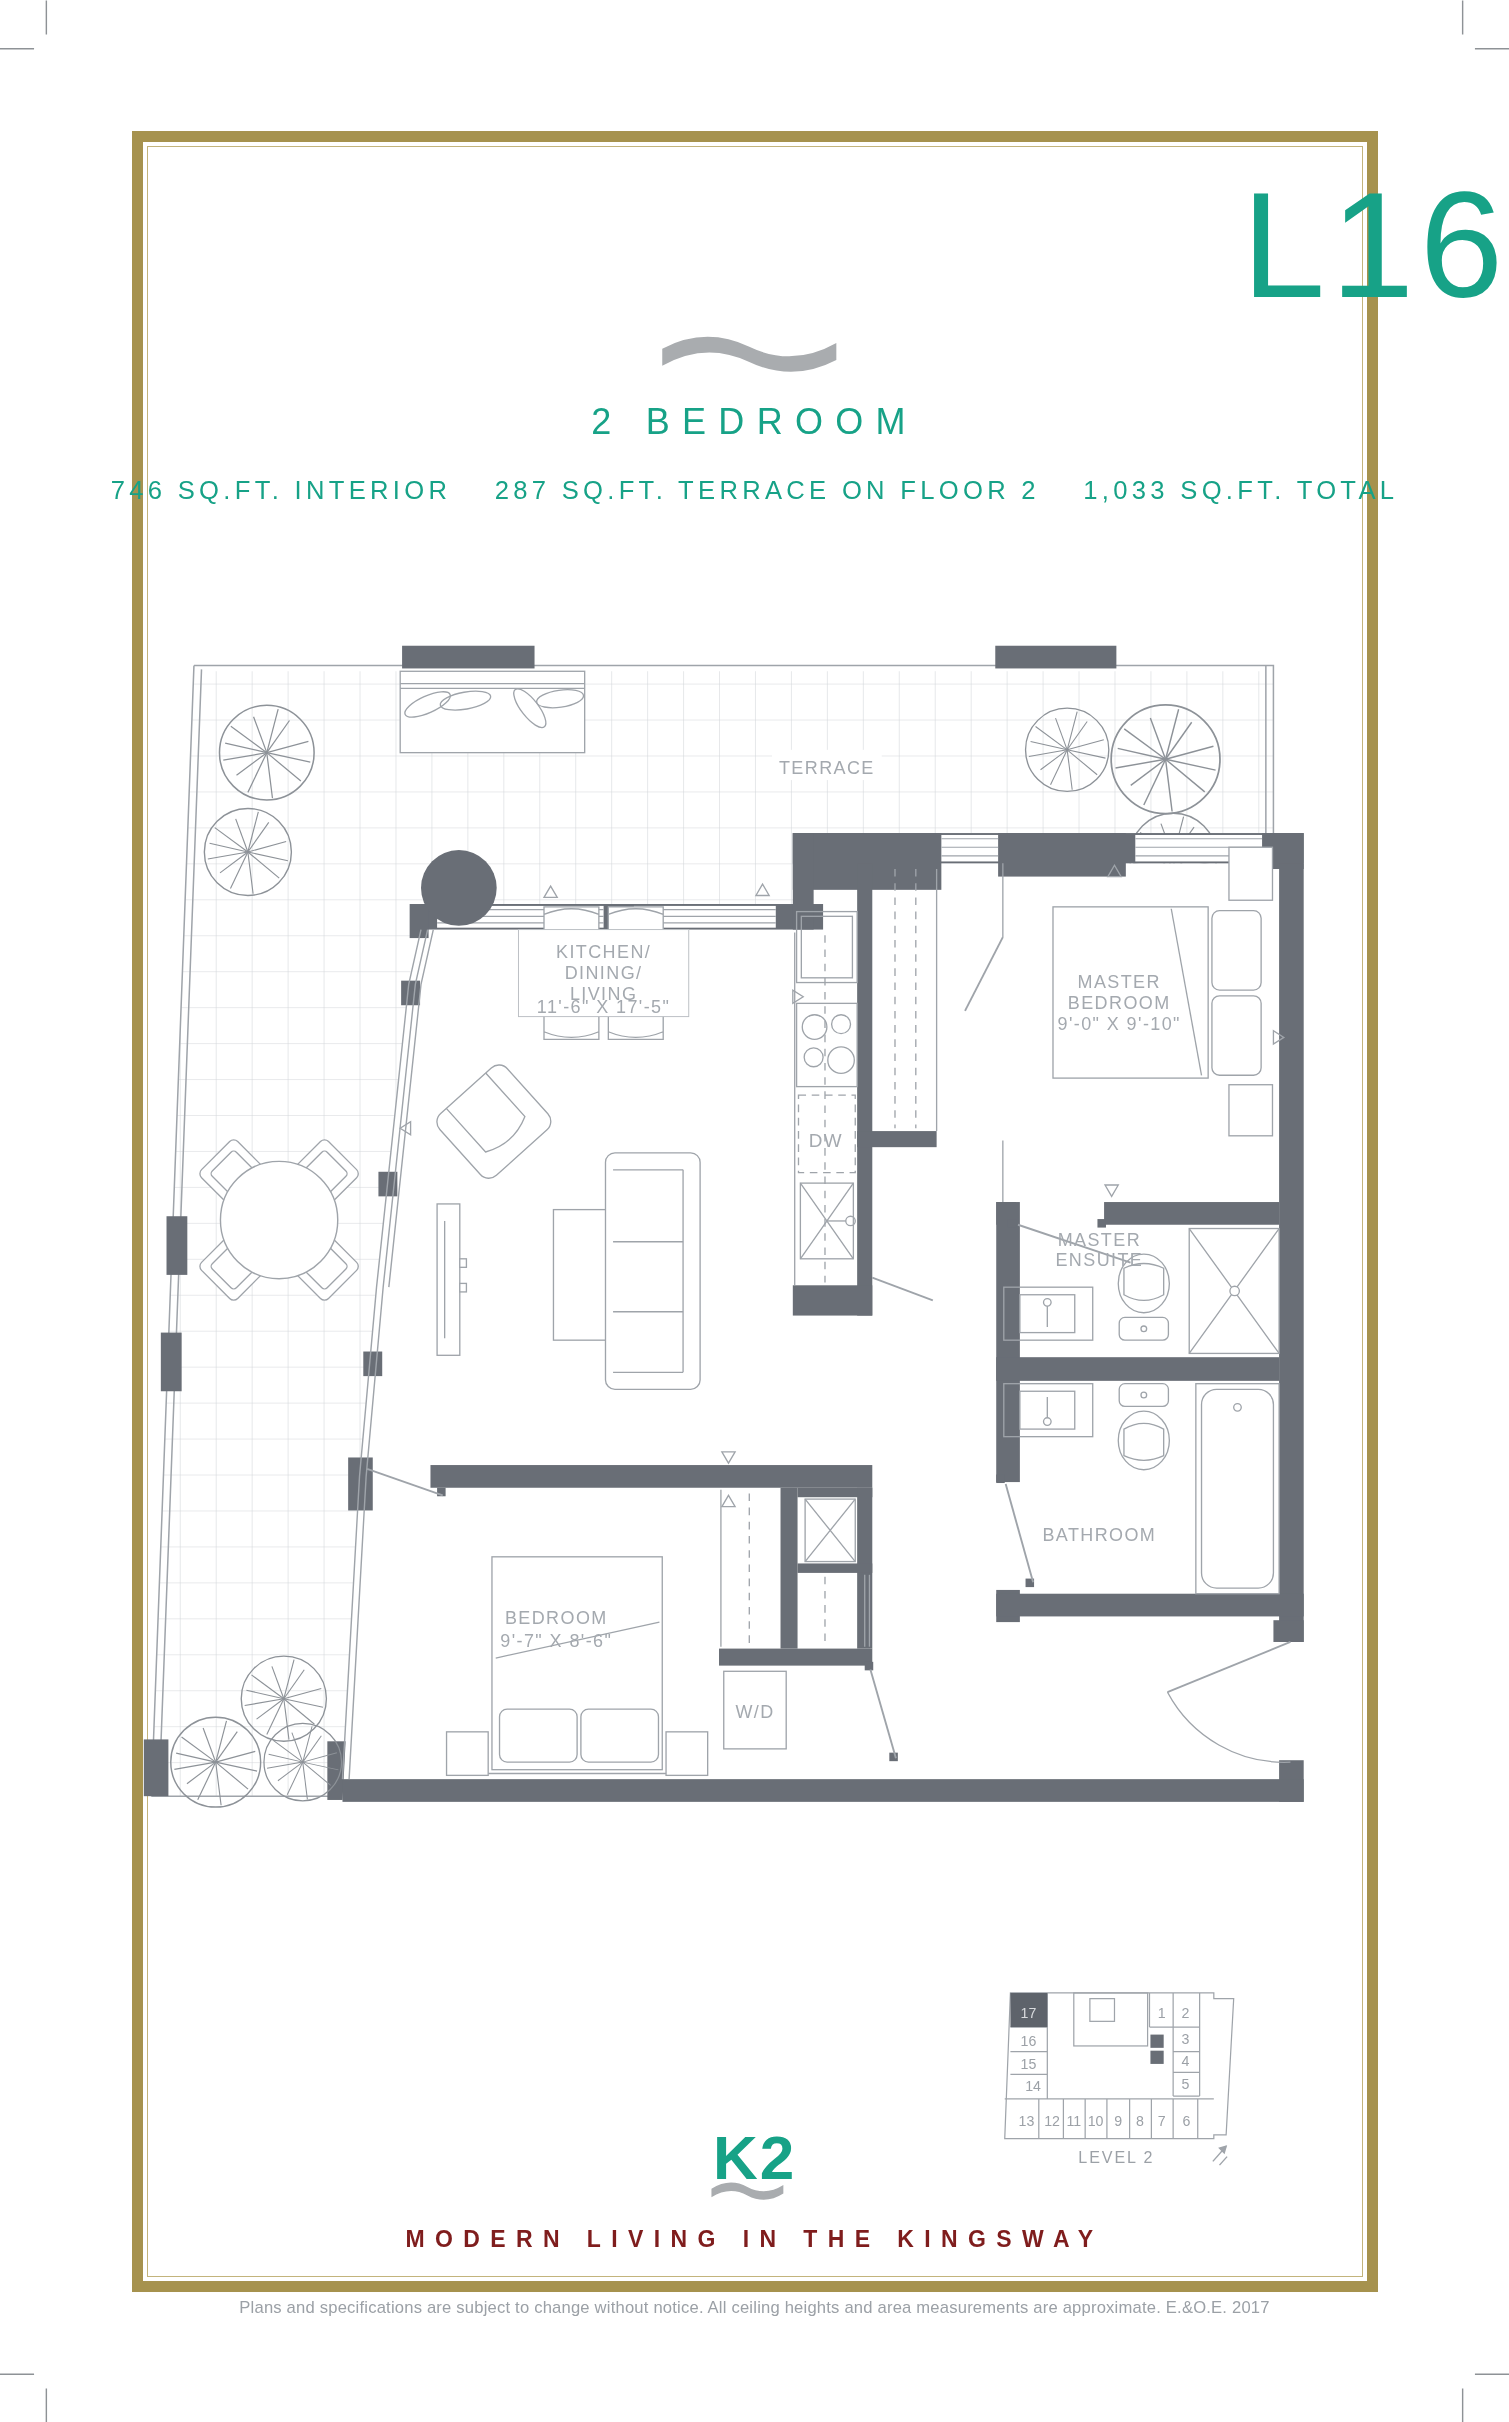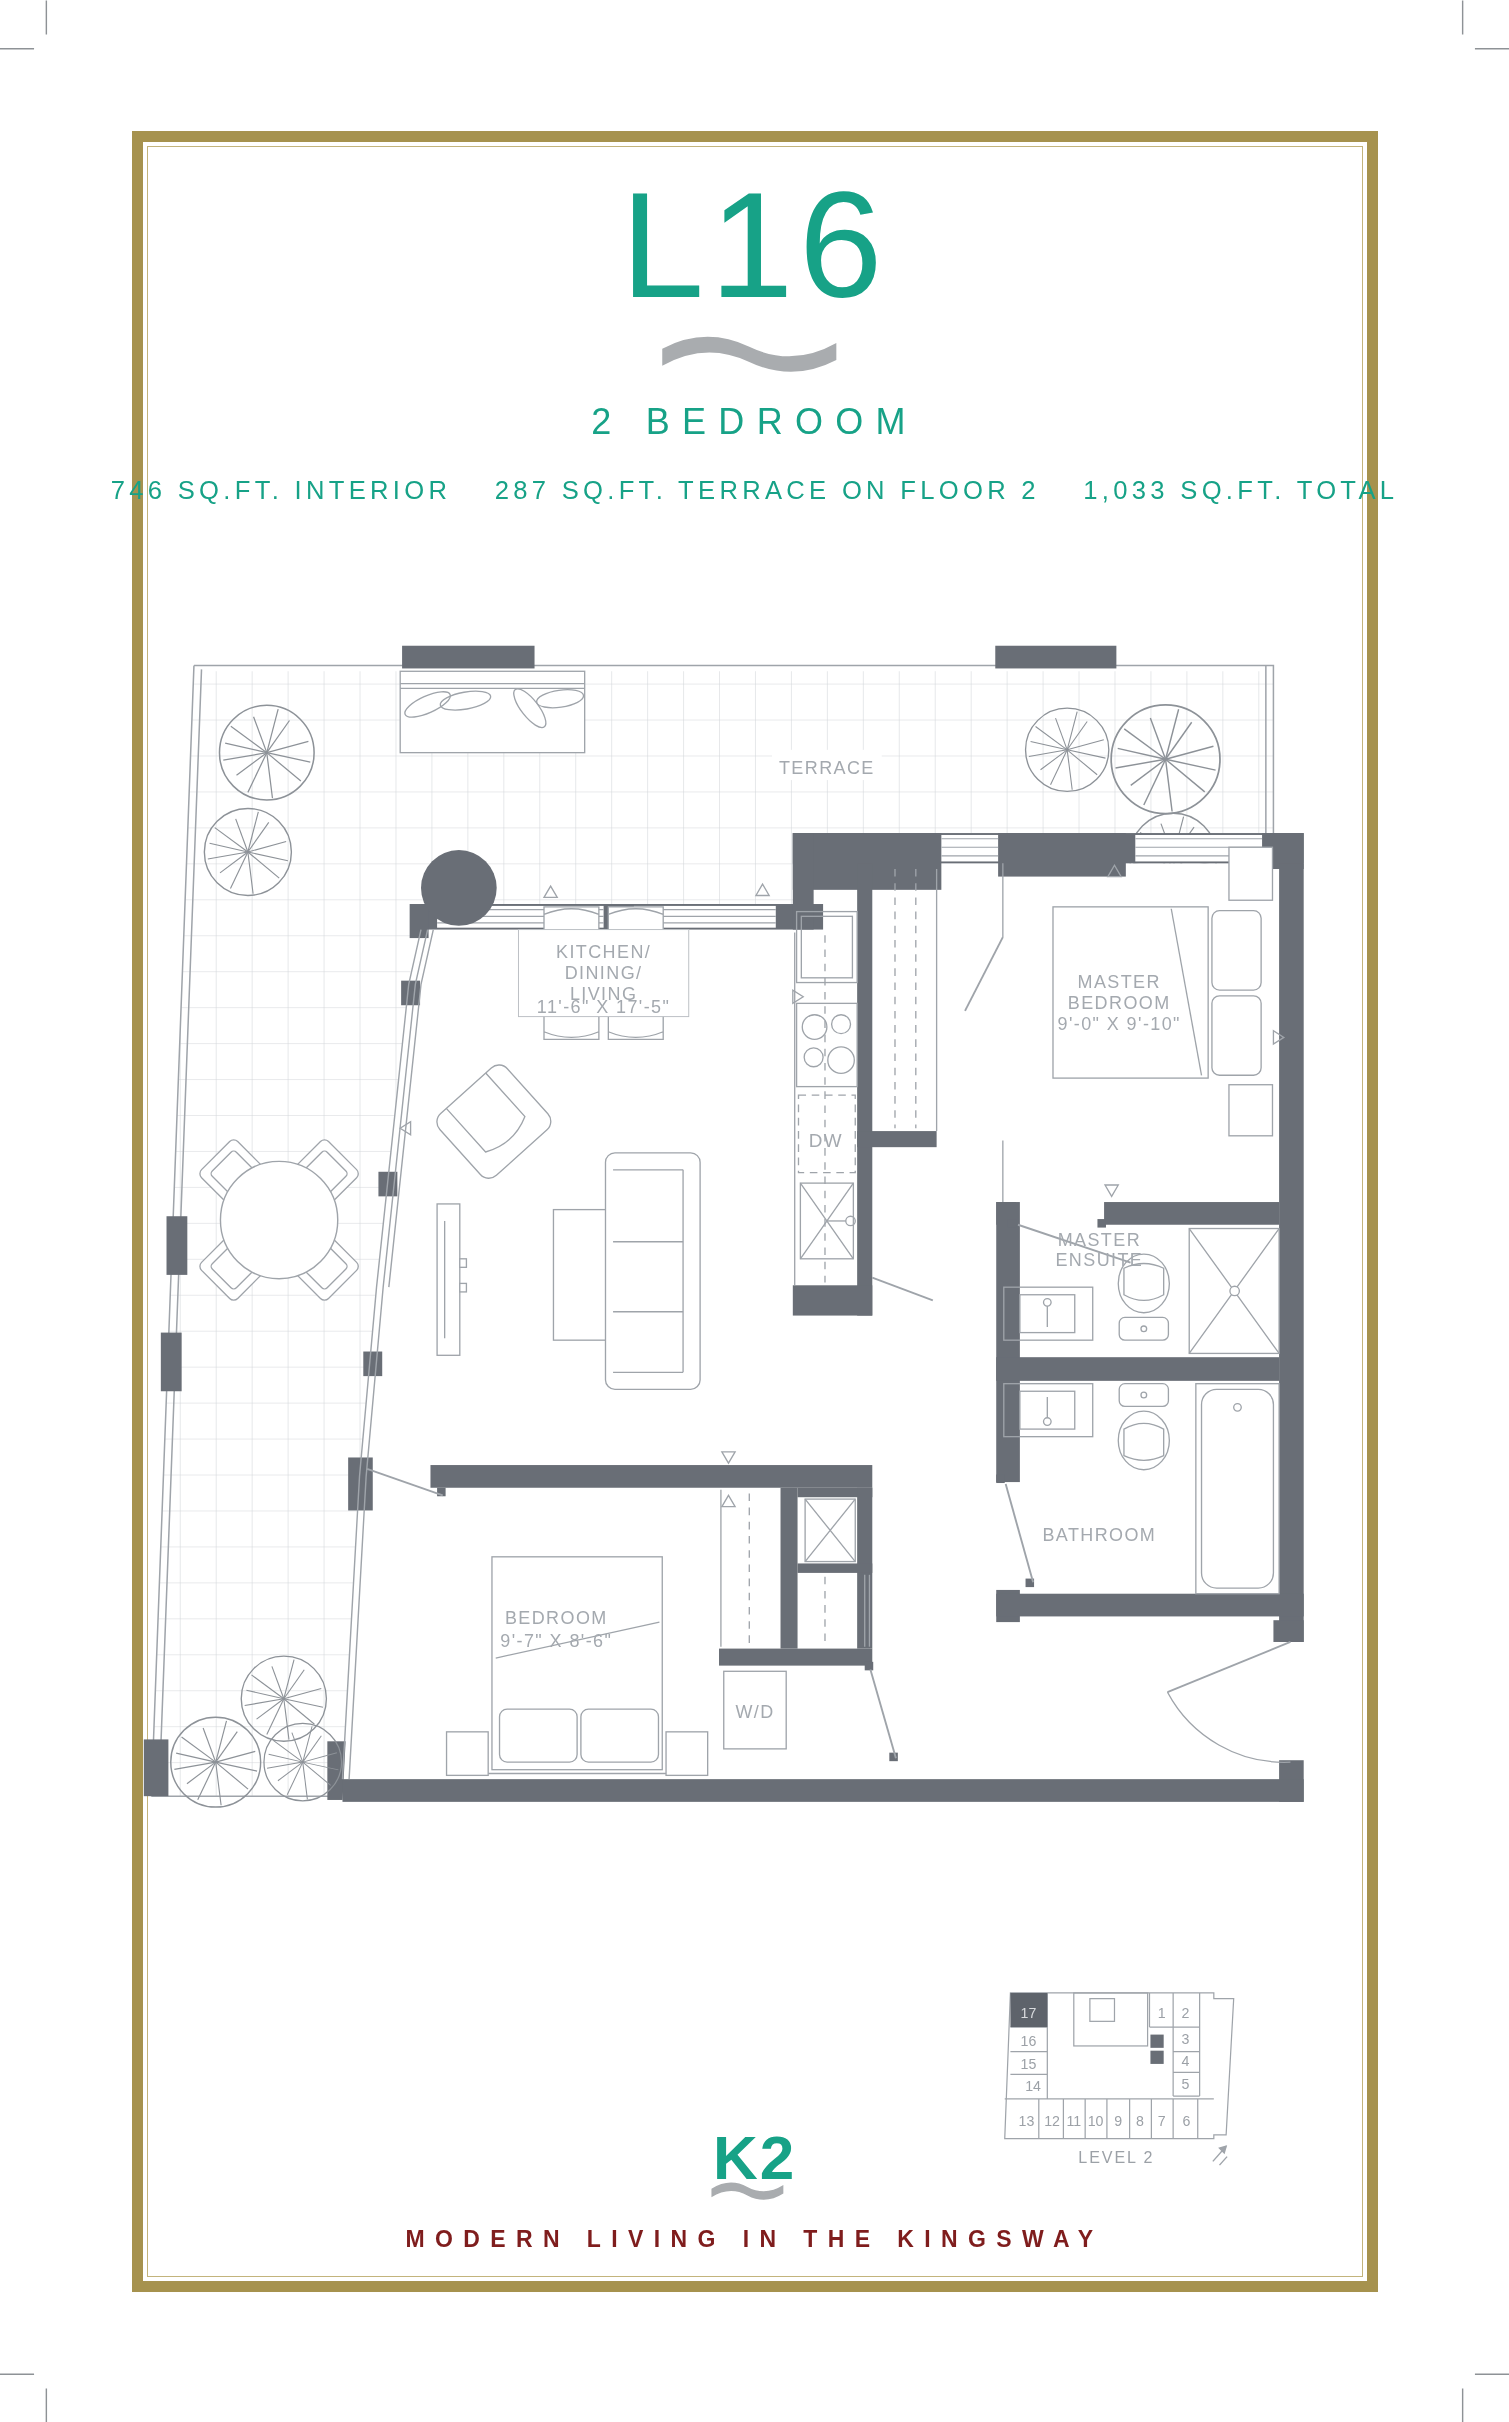--- a/index.html
+++ b/index.html
@@ -2,21 +2,21 @@
 <html style="font-size:15px"><head>
 <meta charset="utf-8">
 <style>
   html,body{margin:0;padding:0;background:#ffffff;}
   .page{position:relative;width:1509px;height:2423px;background:#ffffff;overflow:hidden;
         font-family:"Liberation Sans",sans-serif;}
   .frame{position:absolute;left:132px;top:131px;width:1246px;height:2161px;
          box-sizing:border-box;border:11.4px solid #A6924E;}
   .frame-inner{position:absolute;inset:3.8px;border:0.9px solid #C3B47C;}
   .ctext{position:absolute;left:0;width:1509px;text-align:center;}
-  .title{top:159px;font-size:150px;font-weight:300;letter-spacing:5.7px;color:#17A287;}
+  .title{top:159px;font-size:150px;font-weight:300;letter-spacing:5.7px;color:#17A287;text-align:right;}
   .unit-type{top:401px;font-size:36px;font-weight:normal;letter-spacing:12.3px;color:#17A287;}
   .area-line{top:476px;font-size:25.6px;letter-spacing:4.3px;color:#17A287;white-space:nowrap;}
   .area-line span{margin:0 16px;}
   .logo{top:2122px;font-size:62px;font-weight:bold;letter-spacing:1.9px;color:#17A287;}
   .tagline{top:2226px;font-size:23px;letter-spacing:10.4px;color:#7f1d1d;font-weight:bold;}
   .disclaimer{top:2298px;font-size:16.6px;letter-spacing:0.2px;color:#9BA0A6;font-weight:300;}
   svg.overlay{position:absolute;left:0;top:0;width:1509px;height:2423px;}
   svg text{font-family:"Liberation Sans",sans-serif;}
   .plab{font-size:19px;fill:#A4A9AF;letter-spacing:1.5px;}
   .pmid{text-anchor:middle;}
@@ -36,20 +36,21 @@
   <div class="ctext title">L16</div>
   <div class="ctext unit-type">2 BEDROOM</div>
   <div class="ctext area-line">
     <span>746 SQ.FT. INTERIOR</span>
     <span>287 SQ.FT. TERRACE ON FLOOR 2</span>
     <span>1,033 SQ.FT. TOTAL</span>
   </div>
 
   <div class="ctext logo">K2</div>
   <div class="ctext tagline">MODERN LIVING IN THE KINGSWAY</div>
+  <div class="ctext disclaimer">Plans and specifications are subject to change without notice. All ceiling heights and area measurements are approximate. E.&amp;O.E. 2017</div>
 
   <svg class="overlay" viewBox="0 0 1595 2560">
     <defs>
       <pattern id="tiles" width="38" height="38" patternUnits="userSpaceOnUse">
         <path d="M38 0H0V38" fill="none" stroke="#D3D6DA" stroke-width="1.2"></path>
       </pattern>
       <g id="tree" stroke="#8D9298" fill="none" stroke-width="1.6">
         <circle r="50"></circle>
         <g stroke-width="1.3">
           <line x2="44" y2="-12"></line>

